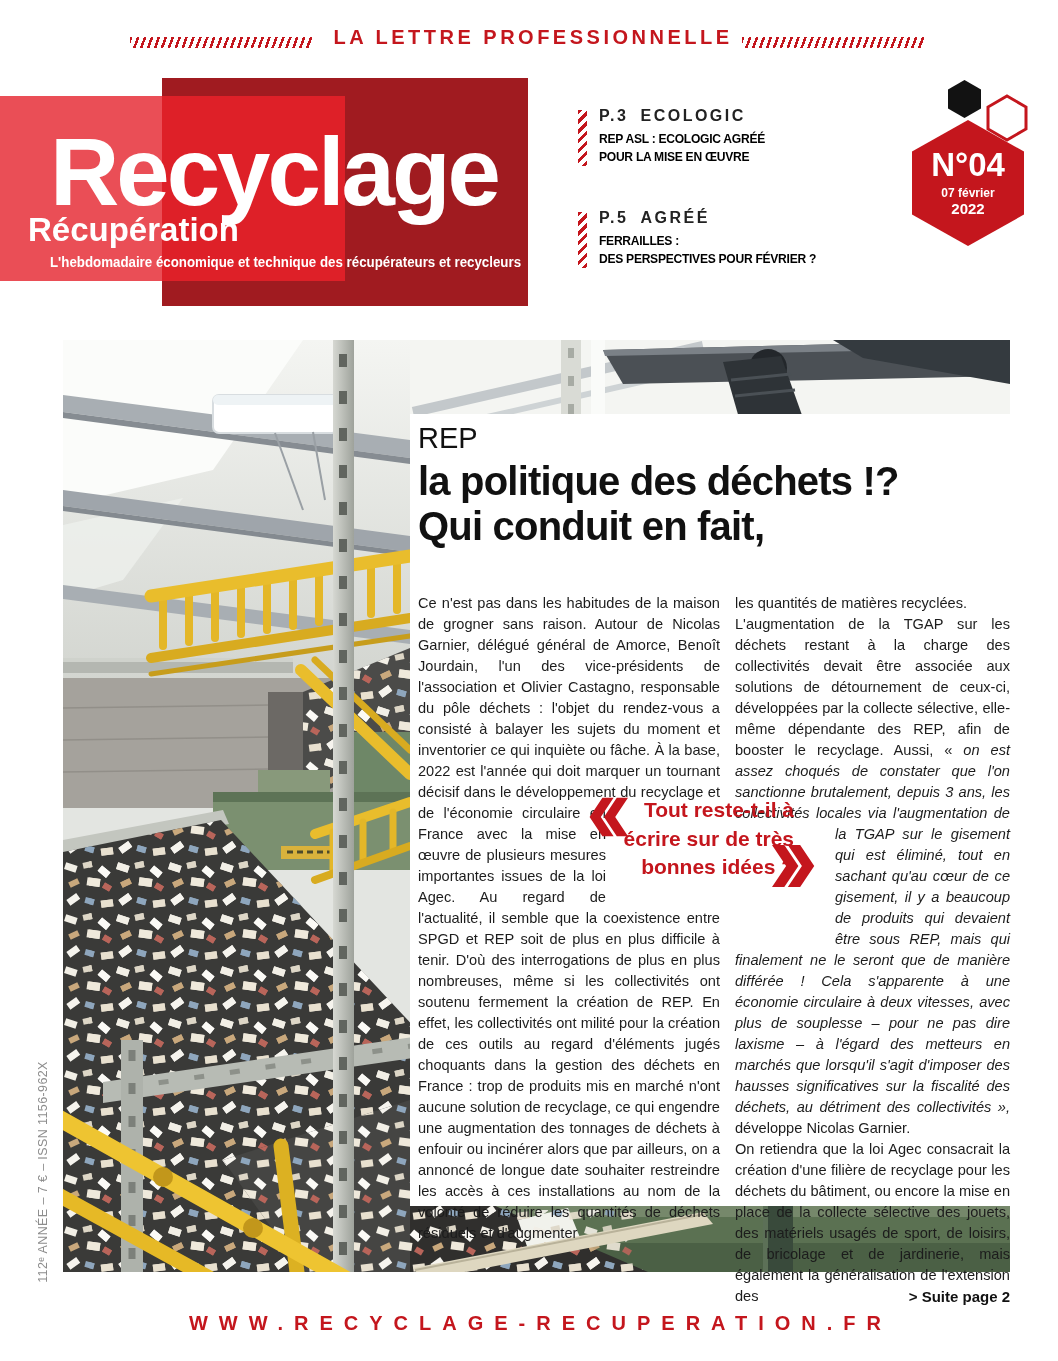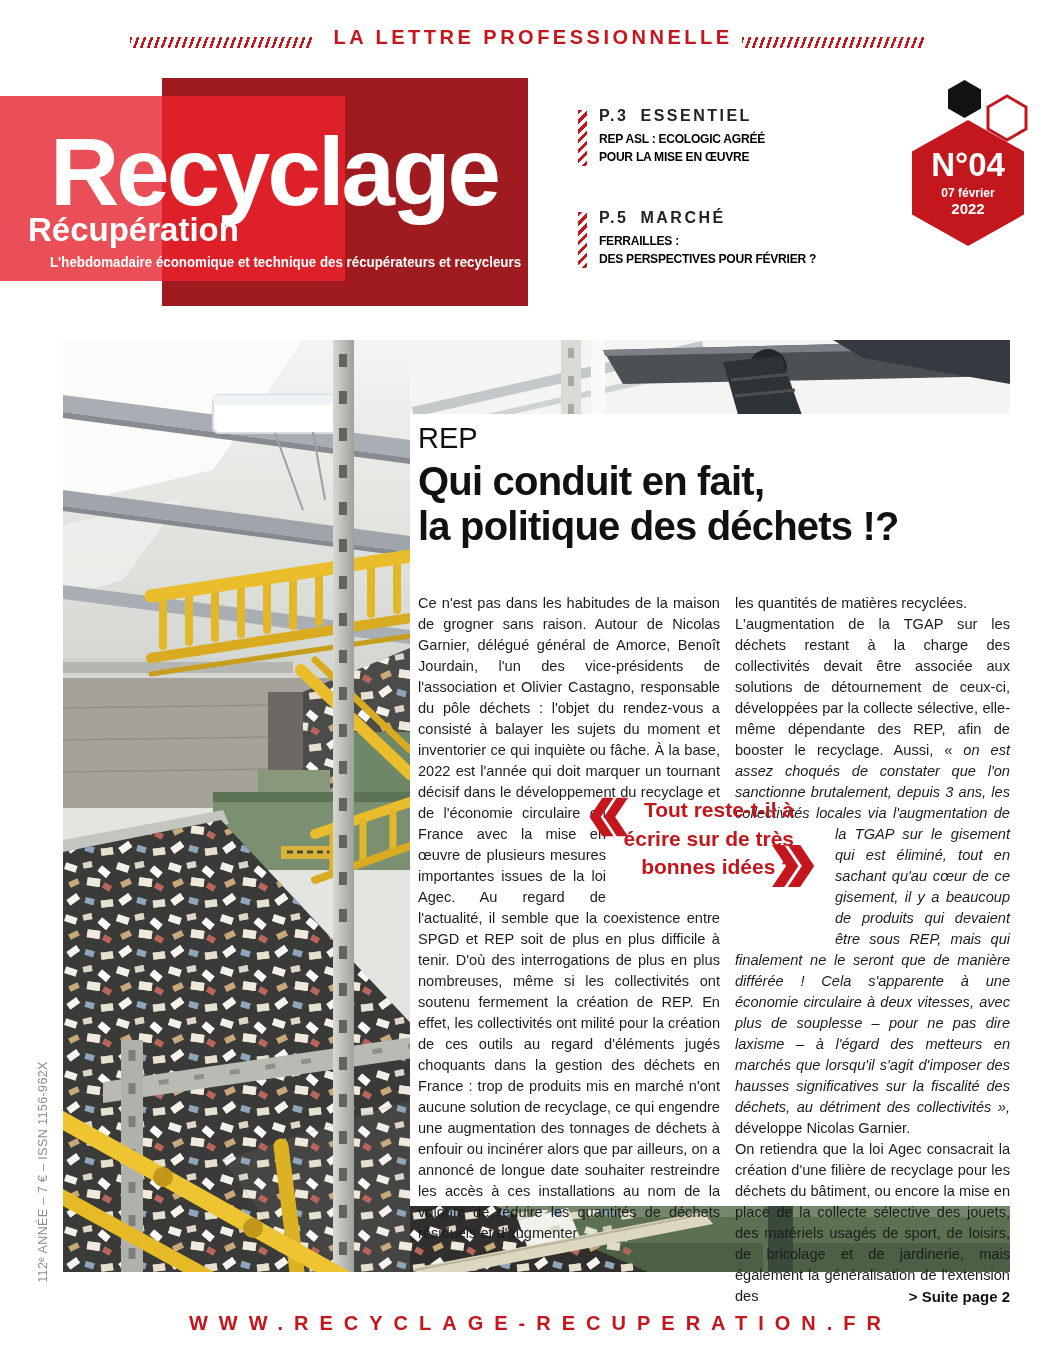--- a/index.html
+++ b/index.html
@@ -102,29 +102,29 @@
   <div class="rect dark"></div>
   <div class="rect bright"></div>
   <div class="rect pink"></div>
   <div class="masthead-title">Recyclage</div>
   <div class="masthead-subtitle">Récupération</div>
   <div class="masthead-tagline">L'hebdomadaire économique et technique des récupérateurs et recycleurs</div>
 
   <div class="toc-bar b1"></div>
   <div class="toc-head h1">
     <span>P.3</span>
-    <span>ESSENTIEL</span>
+    <span>ECOLOGIC</span>
   </div>
   <div class="toc-lines l1"><span>REP ASL : ECOLOGIC AGRÉÉ</span>
 <span>POUR LA MISE EN ŒUVRE</span></div>
 
   <div class="toc-bar b2"></div>
   <div class="toc-head h2">
     <span>P.5</span>
-    <span>MARCHÉ</span>
+    <span>AGRÉÉ</span>
   </div>
   <div class="toc-lines l2"><span>FERRAILLES :</span>
 <span>DES PERSPECTIVES POUR FÉVRIER ?</span></div>
 
   <div class="hex black"></div>
   <svg class="hex-outline" width="42" height="48" viewBox="0 0 42 48">
     <polygon points="21,2 40,13 40,35 21,46 2,35 2,13" fill="#ffffff" stroke="#c4161d" stroke-width="3"></polygon>
   </svg>
   <div class="hex big">
     <span class="num">N°04</span>
@@ -292,22 +292,22 @@
         <line x1="352" y1="930" x2="642" y2="874" stroke="#b9b29a" stroke-width="2"></line>
         <rect x="700" y="865" width="30" height="67" fill="#394a3b"></rect>
         <rect x="700" y="865" width="5" height="67" fill="#5c7057"></rect>
       </g>
     </svg>
   </div>
 
   <div class="article-box"></div>
   <div class="kicker">REP</div>
   <div class="headline">
+    <span style="display:block">la politique des déchets !?</span>
     <span style="display:block">Qui conduit en fait,</span>
-    <span style="display:block">la politique des déchets !?</span>
   </div>
 
   <div class="cols">
     <p class="col c1"><span>Ce n'est pas dans les habitudes de la maison de grogner sans raison. Autour de Nicolas Garnier, délégué général de Amorce, Benoît Jourdain, l'un des vice-présidents de l'association et Olivier Castagno, responsable du pôle déchets : l'objet du rendez-vous a consisté à balayer les sujets du moment et inventorier ce qui inquiète ou fâche. À la base, 2022 est l'année qui doit marquer un tournant décisif dans le développement du recyclage et de l'économie </span><span class="qspace-r"></span><span>circulaire en France avec la mise en œuvre de plusieurs mesures importantes issues de la loi Agec. Au regard de l'actualité, il semble que la coexistence entre SPGD et REP soit de plus en plus difficile à tenir. D'où des interrogations de plus en plus nombreuses, même si les collectivités ont soutenu fermement la création de REP. En effet, les collectivités ont milité pour la création de ces outils au regard d'éléments jugés choquants dans la gestion des déchets en France : trop de produits mis en marché n'ont aucune solution de recyclage, ce qui engendre une augmentation des tonnages de déchets à enfouir ou incinérer alors que par ailleurs, on a annoncé de longue date souhaiter restreindre les accès à ces installations au nom de la volonté de réduire les quantités de déchets résiduels et d'augmenter</span></p>
     <p class="col c2"><span>les quantités de matières recyclées.
 L'augmentation de la TGAP sur les déchets restant à la charge des collectivités devait être associée aux solutions de détournement de ceux-ci, développées par la collecte sélective, elle-même dépendante des REP, afin de booster le recyclage. Aussi, « </span><i>on est assez choqués de constater que l'on sanctionne brutalement, depuis 3 ans, les collectivités locales via l'augmentation de </i><span class="qspace-l"></span><i>la TGAP sur le gisement qui est éliminé, tout en sachant qu'au cœur de ce gisement, il y a beaucoup de produits qui devaient être sous REP, mais qui finalement ne le seront que de manière différée ! Cela s'apparente à une économie circulaire à deux vitesses, avec plus de souplesse – pour ne pas dire laxisme – à l'égard des metteurs en marchés que lorsqu'il s'agit d'imposer des hausses significatives sur la fiscalité des déchets, au détriment des collectivités », </i><span>développe Nicolas Garnier.
 On retiendra que la loi Agec consacrait la création d'une filière de recyclage pour les déchets du bâtiment, ou encore la mise en place de la collecte sélective des jouets, des matériels usagés de sport, de loisirs, de bricolage et de jardinerie, mais également la généralisation de l'extension des </span><span class="suite">&gt; Suite page 2</span></p>
   </div>
 
   <svg class="gmark open" width="40" height="50" viewBox="0 0 50 48">

